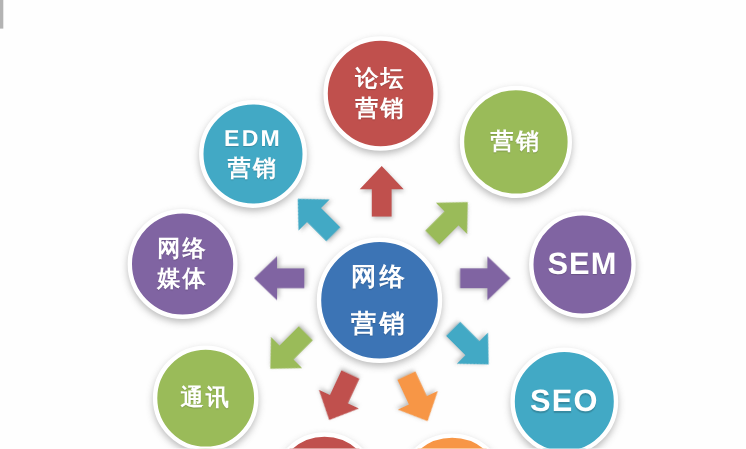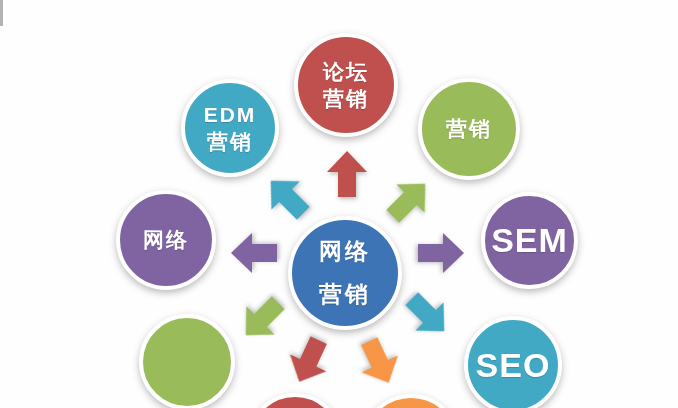--- a/index.html
+++ b/index.html
@@ -19,31 +19,31 @@
     box-shadow:0 3px 7px rgba(80,80,80,.38);
     display:flex; align-items:center; justify-content:center;
   }
   .label {
     color:#ffffff; font-weight:bold; text-align:center;
     font-size:21px; line-height:1.3; letter-spacing:2px;
     text-shadow:0 1px 1px rgba(0,0,0,.18);
   }
   .label span { display:block; }
   .label span:empty { display:none; }
-  .latin .label { font-size:34px; letter-spacing:1px; }
+  .latin .label { font-size:28px; letter-spacing:1px; }
   .n-center .label { font-size:23px; line-height:1.85; letter-spacing:3px; }
 
   
   .n-forum   { left:294px; top:33px;  width:104px; height:104px; }
   .n-weibo   { left:418px; top:78px;  width:102px; height:102px; }
   .n-sem     { left:481px; top:192px; width:97px;  height:97px;  }
   .n-seo     { left:464px; top:316px; width:98px;  height:98px;  }
   .n-im      { left:139px; top:314px; width:96px;  height:96px;  }
   .n-media   { left:116px; top:190px; width:100px; height:100px; }
-  .n-edm     { left:181px; top:79px;  width:98px;  height:98px;align-items:center;  }
+  .n-edm     { left:181px; top:91px;  width:98px;  height:98px;align-items:center;  }
   .n-center  { left:288px; top:216px; width:114px; height:114px; }
   .n-bred    { left:247px; top:393px; width:96px;  height:96px;  }
   .n-borange { left:361px; top:394px; width:100px; height:100px; }
 
   .arrow {
     position:absolute; width:42px; height:46px;
     color:var(--c,#888);
     filter:drop-shadow(1px 2px 2px rgba(70,70,70,.35));
   }
   .arrow svg { width:100%; height:100%; display:block; }
@@ -133,26 +133,28 @@
   </div>
 
   <div class="circle n-seo latin" style="--c: #42a9c5;">
     <div class="label">
       <span>SEO</span>
     </div>
   </div>
 
   <div class="circle n-im" style="--c: #9abb59;">
     <div class="label">
+      <span>通讯</span>
     </div>
   </div>
 
   <div class="circle n-media" style="--c: #8064a2;">
     <div class="label">
       <span>网络</span>
+        <span>媒体</span>
     </div>
   </div>
 
   <div class="circle n-edm" style="--c: #42a9c5;">
     <div class="label">
       <span>EDM</span>
         <span>营销</span>
     </div>
   </div>
 

